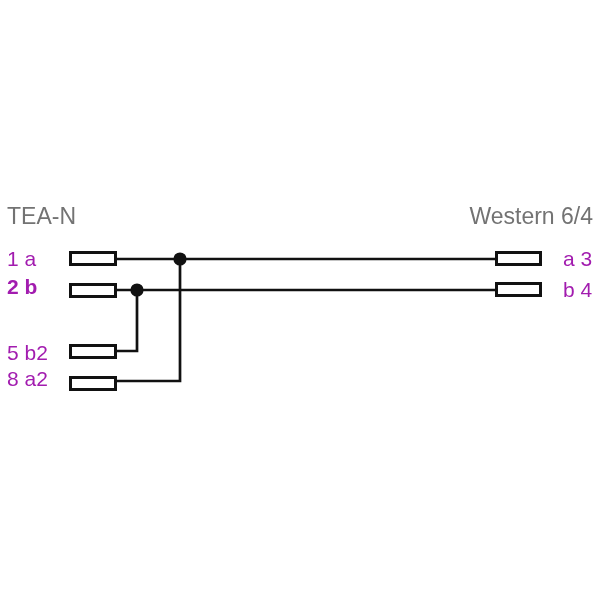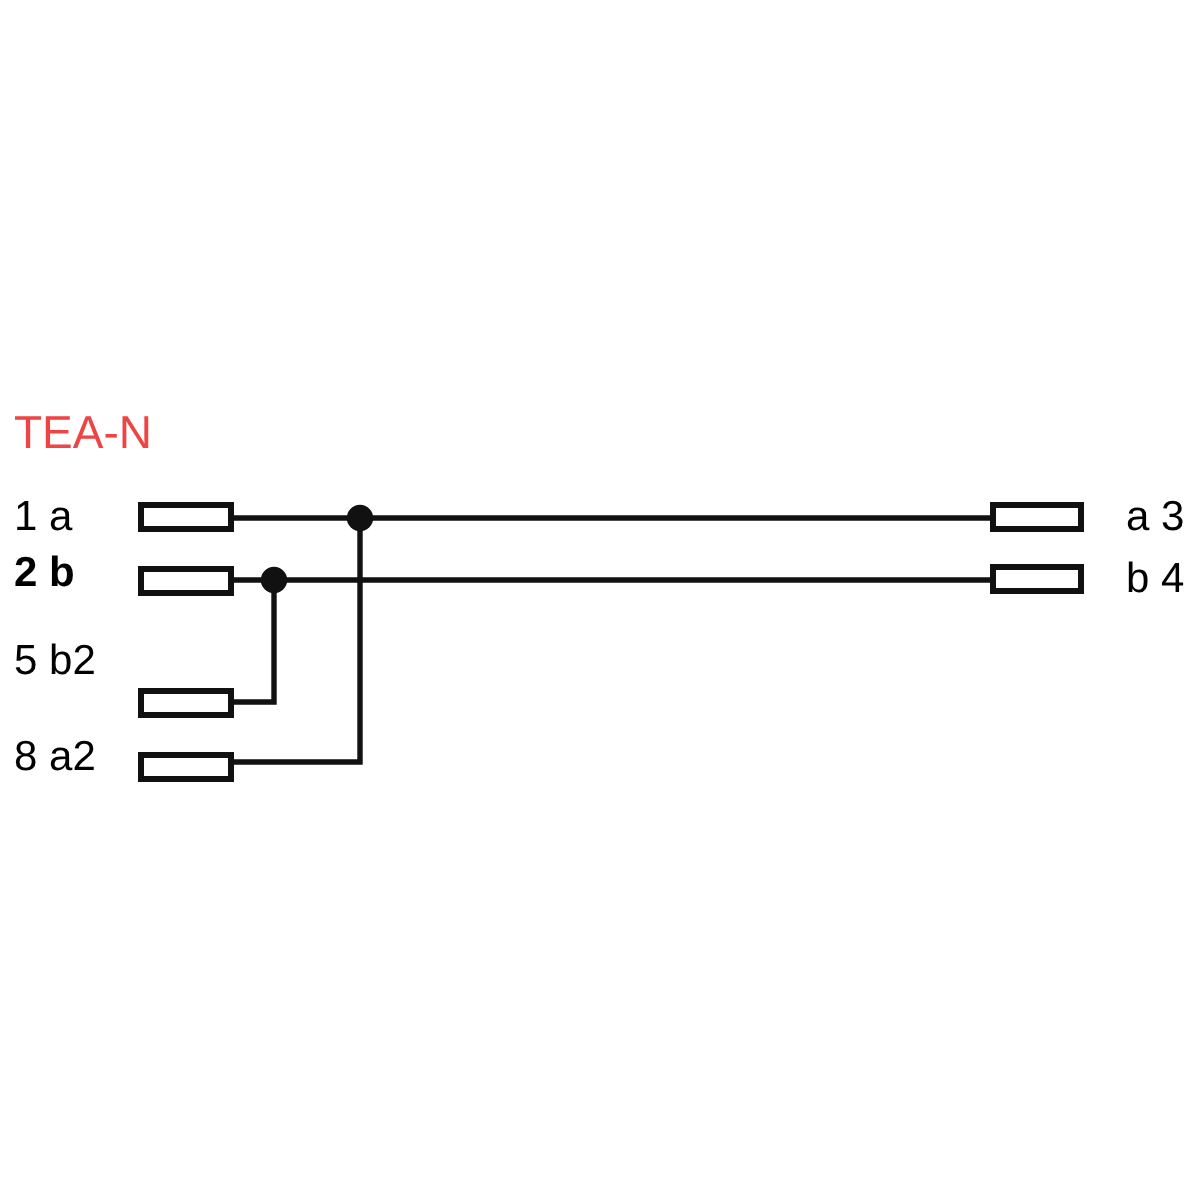--- a/index.html
+++ b/index.html
@@ -15,30 +15,30 @@
     width: 600px;
     height: 600px;
     background: #ffffff;
     overflow: hidden;
     color: #111111;
   }
   .connector-title {
     position: absolute;
     font-size: 23px;
     line-height: 26px;
-    color: #ef4444;
+    color: #737373;
     white-space: pre;
   }
   .title-left  { left: 7px;  top: 203px; }
   .title-right { right: 7px; top: 203px; text-align: right; }
   .pin-label {
     position: absolute;
     font-size: 21px;
     line-height: 22px;
-    color: #000000;
+    color: #a21caf;
     white-space: pre;
   }
   .pin-terminal {
     position: absolute;
     box-sizing: border-box;
     width: 48px;
     height: 15px;
     border: 3px solid #111111;
     background: #ffffff;
   }
@@ -49,24 +49,25 @@
     width: 600px;
     height: 600px;
   }
 </style>
 </head>
 <body>
 
 <div class="canvas">
 
   <div class="connector-title title-left">TEA-N</div>
+  <div class="connector-title title-right">Western 6/4</div>
 
   <div class="pin-label" style="left:7px; top:248px;">1 a</div>
   <div class="pin-label" style="left:7px; top:276px;font-weight:bold;">2 b</div>
-  <div class="pin-label" style="left:7px; top:320px;">5 b2</div>
+  <div class="pin-label" style="left:7px; top:342px;">5 b2</div>
   <div class="pin-label" style="left:7px; top:368px;">8 a2</div>
 
   <div class="pin-terminal" style="left:69px; top:251px;"></div>
   <div class="pin-terminal" style="left:69px; top:283px;"></div>
   <div class="pin-terminal" style="left:69px; top:344px;"></div>
   <div class="pin-terminal" style="left:69px; top:376px;"></div>
 
   <div class="pin-terminal right" style="left:495px; top:251px;"></div>
   <div class="pin-terminal right" style="left:495px; top:282px;"></div>
 

